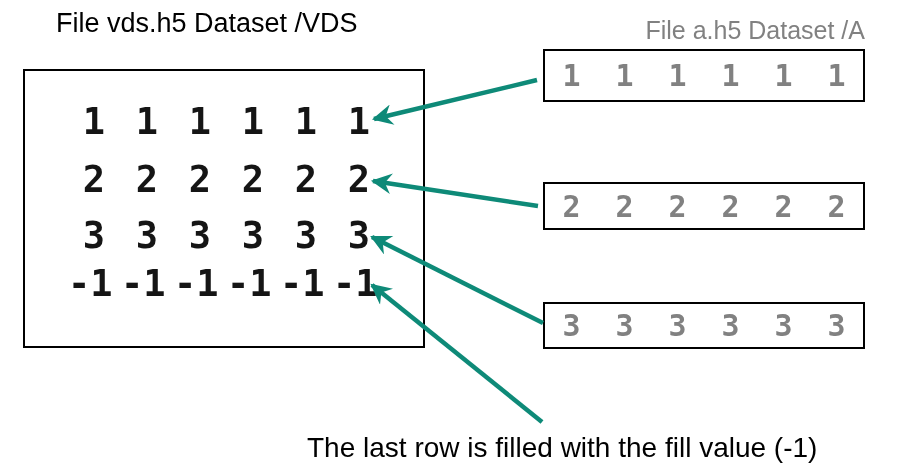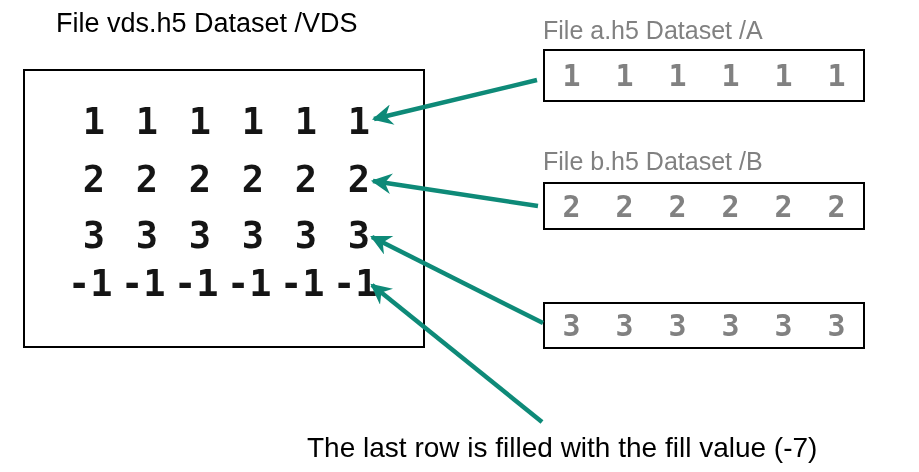--- a/index.html
+++ b/index.html
@@ -40,21 +40,21 @@
     text-align:right;padding-right:16px;
     font-family:"DejaVu Sans Mono",monospace;
     font-size:37px;line-height:40px;font-weight:600;
     color:#151515;
   }
   .row-0{top:31px;} .row-1{top:89px;} .row-2{top:145px;} .row-3{top:193px;}
 
   
   .src-title{
     left:543px;width:322px;
-    text-align:left;
+    text-align:right;
     font-size:25px;line-height:30px;
     color:var(--muted);
     white-space:nowrap;
   }
   .src-box{
     left:543px;width:322px;
     border:2px solid #000000;
     box-sizing:border-box;
     background:#ffffff;
     display:flex;align-items:center;
@@ -133,40 +133,39 @@
   <div class="abs src-title title-a">File a.h5 Dataset /A</div>
   <div class="abs src-box box-a">
     <span class="cell">1</span>
     <span class="cell">1</span>
     <span class="cell">1</span>
     <span class="cell">1</span>
     <span class="cell">1</span>
     <span class="cell">1</span>
   </div>
 
-  <div class="abs src-title title-b">File b.h5 Dataset /B</div>
   <div class="abs src-box box-b">
     <span class="cell">2</span>
     <span class="cell">2</span>
     <span class="cell">2</span>
     <span class="cell">2</span>
     <span class="cell">2</span>
     <span class="cell">2</span>
   </div>
 
   <div class="abs src-box box-c">
     <span class="cell">3</span>
     <span class="cell">3</span>
     <span class="cell">3</span>
     <span class="cell">3</span>
     <span class="cell">3</span>
     <span class="cell">3</span>
   </div>
 
-  <div class="abs caption">The last row is filled with the fill value (-7)</div>
+  <div class="abs caption">The last row is filled with the fill value (-1)</div>
 
   <svg class="arrows" width="919" height="472" viewBox="0 0 919 472" xmlns="http://www.w3.org/2000/svg">
     <defs>
       <marker id="head" viewBox="0 0 10 10" refX="9" refY="5" markerWidth="5" markerHeight="4.6" orient="auto">
         <path class="arrow-head" d="M0,0 L10,5 L0,10 L3.2,5 Z"></path>
       </marker>
     </defs>
     <line class="arrow-line" x1="537" y1="80" x2="374" y2="119" marker-end="url(#head)"></line>
     <line class="arrow-line" x1="538" y1="206" x2="373" y2="181" marker-end="url(#head)"></line>
     <line class="arrow-line" x1="543" y1="323" x2="372" y2="237" marker-end="url(#head)"></line>

